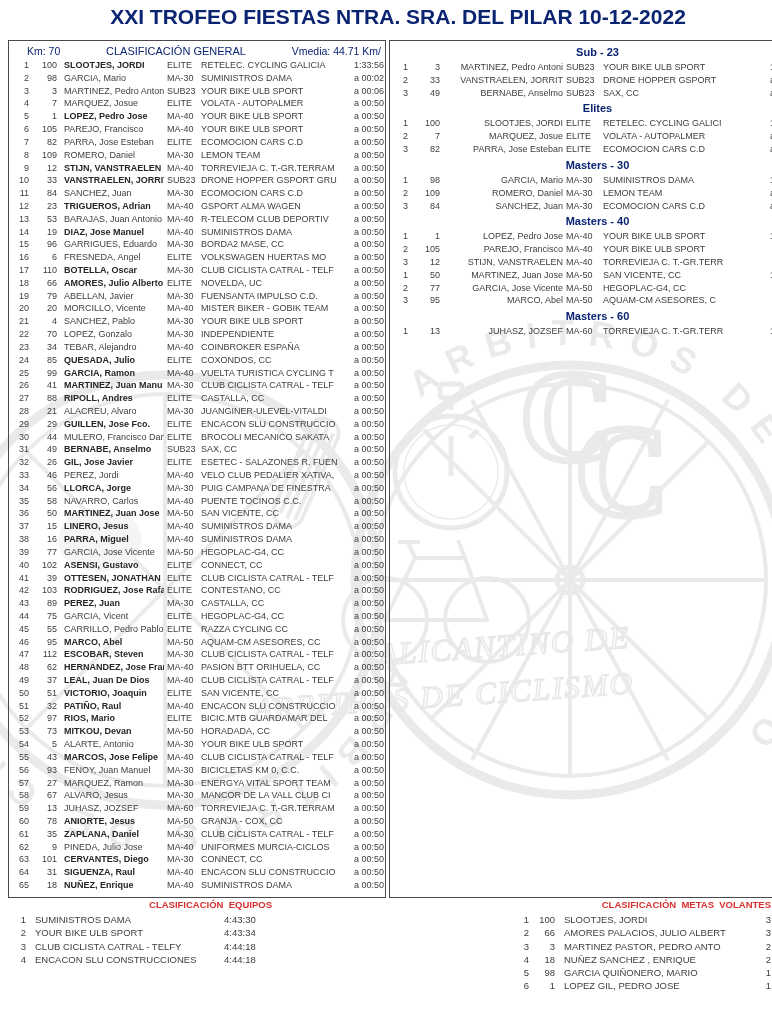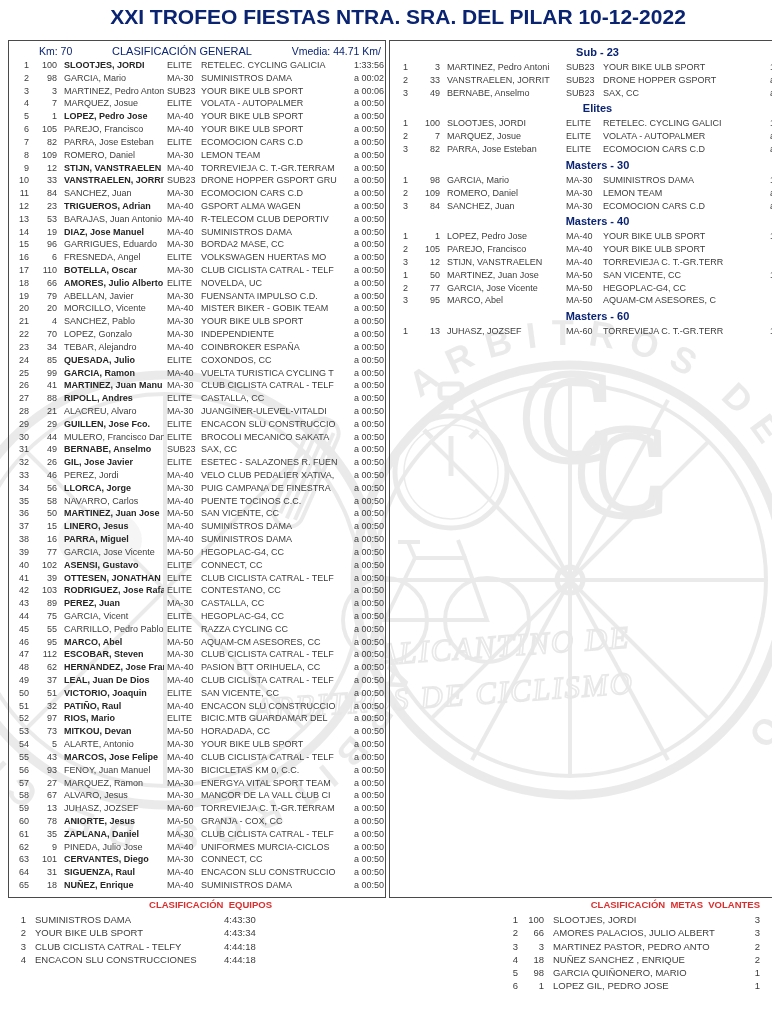--- a/index.html
+++ b/index.html
@@ -19,49 +19,49 @@
   .panel{
     position:absolute;top:40px;height:858px;border:1px solid #4a4a4a;
     background:transparent;z-index:2;box-sizing:border-box;
   }
   #panel-left{left:8px;width:378px;}
   #panel-right{left:389px;width:417px;}
   #gen-header{
     display:flex;align-items:baseline;padding:4px 4px 2px 6px;
     color:#0b2472;font-size:10.5px;white-space:nowrap;
   }
-  #gen-header .km{margin-left:24px;}
+  #gen-header .km{margin-left:12px;}
   #gen-header .ghead{flex:1;text-align:center;font-weight:normal;font-size:11px;}
   #gen-header .vmedia{text-align:right;}
   
   .r{
     display:flex;height:12.82px;line-height:12.9px;font-size:9px;color:#3d3d3d;
     white-space:nowrap;align-items:baseline;
   }
   .c-rank{width:20px;text-align:right;flex:none;}
   .c-dorsal{width:28px;text-align:right;flex:none;}
   .c-name{width:100px;padding-left:7px;overflow:hidden;flex:none;}
   .c-cat{width:34px;padding-left:3px;flex:none;}
   .c-team{flex:1;overflow:hidden;}
   .c-time{width:41px;text-align:right;padding-right:1px;flex:none;}
   .r.bold .c-name{font-weight:bold;color:#262626;}
   #panel-right .c-rank{width:18px;}
   #panel-right .c-dorsal{width:32px;}
-  #panel-right .c-name{width:116px;}
+  #panel-right .c-name{width:116px;text-align:right;}
   #panel-right .c-cat{width:37px;}
   #panel-right .c-time{width:46px;padding-right:5px;}
   .sec-h{
     text-align:center;color:#0b2472;font-weight:bold;font-size:11px;
     margin:3px 0 2px 0;line-height:13px;
   }
   .sec-h.first{margin-top:5px;}
   
   .bottom-block{position:absolute;top:899px;z-index:2;font-size:9.5px;color:#3d3d3d;}
   #equipos{left:10px;width:262px;}
-  #metas{left:502px;width:258px;}
+  #metas{left:513px;width:258px;}
   .red-h{
     text-align:right;color:#d92f2f;font-weight:bold;font-size:9.5px;
     margin-bottom:3px;white-space:pre;
   }
   .er,.mr{display:flex;height:13.3px;line-height:13.3px;white-space:nowrap;align-items:baseline;}
   .e-rank{width:16px;text-align:right;flex:none;}
   .e-name{flex:1;padding-left:9px;overflow:hidden;}
   .e-time{width:48px;flex:none;}
   .m-rank{width:16px;text-align:right;flex:none;}
   .m-dorsal{width:26px;text-align:right;flex:none;}

